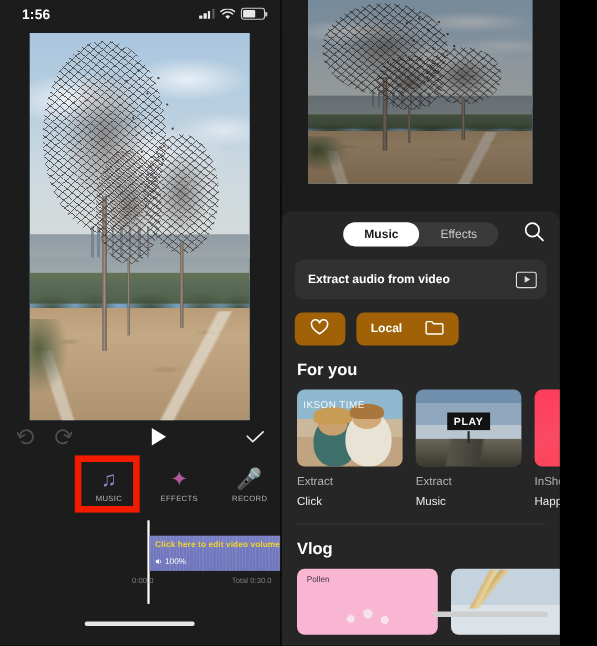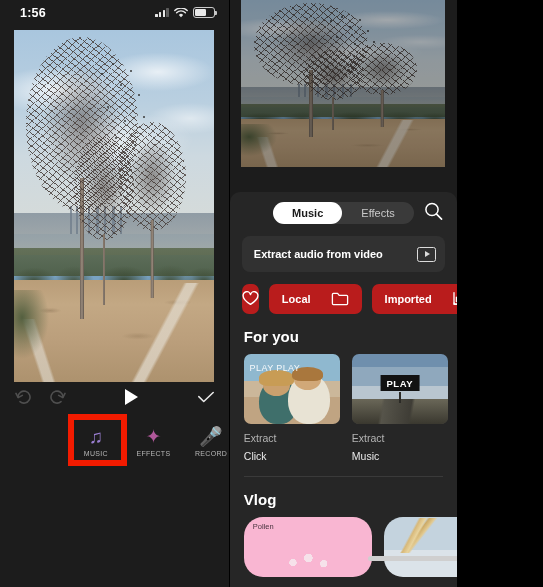--- a/index.html
+++ b/index.html
@@ -4,21 +4,21 @@
 <style>
   * { box-sizing: border-box; margin: 0; padding: 0; }
   html, body {
     width: 543px; height: 587px;
     background: #000;
     font-family: "Liberation Sans", sans-serif;
     overflow: hidden;
   }
   .screen {
     position: relative;
-    width: 457px; height: 587px;
+    width: 509px; height: 587px;
     display: flex;
   }
   .panel {
     position: relative;
     height: 587px;
     background: #1c1c1c;
     overflow: hidden;
   }
   .panel-left { width: 272px; }
   .panel-right { width: 271px; border-left: 1px solid #000; }
@@ -296,21 +296,21 @@
   .ebox .tri {
     width: 0; height: 0; border-left: 5px solid #dcdcdc;
     border-top: 3.5px solid transparent; border-bottom: 3.5px solid transparent;
     margin-left: 1.5px;
   }
   .filters {
     display: flex; gap: 10px; margin: 12px 12px 0;
     align-items: center;
   }
   .fbtn {
-    height: 30px; background: #b91c1c; border-radius: 7px;
+    height: 30px; background: #a16207; border-radius: 7px;
     display: flex; align-items: center; justify-content: center;
     gap: 20px; padding: 0 13px;
     font-size: 11px; color: #ffffff; font-weight: bold;
   }
   .fbtn-fav { width: 46px; padding: 0; }
   .fbtn-local { flex: 0 0 auto; }
   .fbtn-imported { flex: 0 0 auto; }
   .sect-title {
     margin: 14px 0 0 14px; font-size: 15px; font-weight: bold; color: #fff;
   }
@@ -404,21 +404,21 @@
     position: relative;
   }
   .art-sky .wheat {
     position: absolute; left: 2%; top: 2%; width: 52%; height: 58%;
     background:
       linear-gradient(118deg, transparent 40%, #d8b97a 43%, #e8d39d 49%, transparent 52%),
       linear-gradient(128deg, transparent 46%, #cdab67 49%, #e2c98f 55%, transparent 58%);
   }
   .vlog-cards { display: flex; gap: 12px; margin: 9px 0 0 14px; }
   .vcard { flex: 0 0 auto; }
-  .vcard .vthumb { height: 60px; border-radius: 19px; overflow: hidden; }
+  .vcard .vthumb { height: 60px; border-radius: 7px; overflow: hidden; }
   .v1 .vthumb { width: 128px; }
   .v2 .vthumb { width: 118px; }
   .scrollbar {
     position: absolute; left: 138px; bottom: 26px; width: 104px; height: 5px;
     background: #cfcfcf; border-radius: 3px; z-index: 30;
   }
 </style>
 </head>
 <body>
 
@@ -518,20 +518,39 @@
       <div class="tool tool-effects">
         <span class="glyph">✦</span>
         <span class="tlabel">EFFECTS</span>
       </div>
       <div class="tool tool-record">
         <span class="glyph">🎤</span>
         <span class="tlabel">RECORD</span>
       </div>
     </div>
 
+    <div class="timeline">
+      <div class="playhead"></div>
+      <div class="volclip">
+        <div class="wave"></div>
+        <div class="vol-title">Click here to edit video volume</div>
+        <div class="vol-pct">
+          <span class="spk">
+            <svg width="7" height="7" viewBox="0 0 7 7">
+                <path d="M0.6 2.4 H2 L3.6 1 V6 L2 4.6 H0.6 Z" fill="#fff"></path>
+                <path d="M4.6 2.2 a1.8 1.8 0 0 1 0 2.6" stroke="#fff" stroke-width=".7" fill="none"></path>
+              </svg>
+          </span>
+          <span>100%</span>
+        </div>
+      </div>
+      <div class="time-left">0:00.0</div>
+      <div class="time-total">Total 0:30.0</div>
+      <div class="homebar"></div>
+    </div>
 
     <div class="hl hl-music"></div>
   </div>
 
   <div class="panel panel-right">
 
 
     <div class="preview-wrap">
       <div class="video video-right">
         <div class="sky"></div>
@@ -601,45 +620,34 @@
           </span>
         </div>
         <div class="fbtn fbtn-local">
           <span>Local</span>
           <span>
             <svg width="18" height="15" viewBox="0 0 18 15">
                 <path d="M1.4 12.6 V3.4 a1 1 0 0 1 1-1 H6.6 l1.6 1.9 H15.6 a1 1 0 0 1 1 1 V12.6 a1 1 0 0 1 -1 1 H2.4 a1 1 0 0 1 -1 -1 Z" stroke="#fff" stroke-width="1.3" fill="none" stroke-linejoin="round"></path>
               </svg>
           </span>
         </div>
-        <div class="fbtn fbtn-imported">
-          <span>Imported</span>
-          <span>
-            <svg width="17" height="15" viewBox="0 0 17 15">
-                <path d="M14.2 1.4 H15.4 V13.4 H2.2 V12" stroke="#fff" stroke-width="1.3" fill="none" stroke-linecap="round" stroke-linejoin="round"></path>
-                <path d="M2 1.6 V13 H13.4" stroke="#fff" stroke-width="1.3" fill="none" stroke-linecap="round" stroke-linejoin="round"></path>
-                <path d="M11.4 3.6 L4.6 10.4" stroke="#fff" stroke-width="1.3" stroke-linecap="round"></path>
-                <path d="M4.4 6.2 V10.6 H8.8" stroke="#fff" stroke-width="1.3" fill="none" stroke-linecap="round" stroke-linejoin="round"></path>
-              </svg>
-          </span>
-        </div>
       </div>
 
       <div class="sect-title">For you</div>
 
       <div class="cards">
         <div class="card">
           <div class="thumb art-playtime">
             <div class="kid1"></div>
               <div class="kid2"></div>
             <div class="head1"></div>
               <div class="head2"></div>
             <div class="hair1"></div>
               <div class="hair2"></div>
-            <span class="lbl">PLAY PLAY</span>
+            <span class="lbl">IKSON TIME</span>
           </div>
           <div class="cname">Extract</div>
           <div class="cgenre">Click</div>
         </div>
 
         <div class="card">
           <div class="thumb art-wander">
             <div class="peak"></div>
               <div class="person"></div>
             <span class="lbl">PLAY</span>

